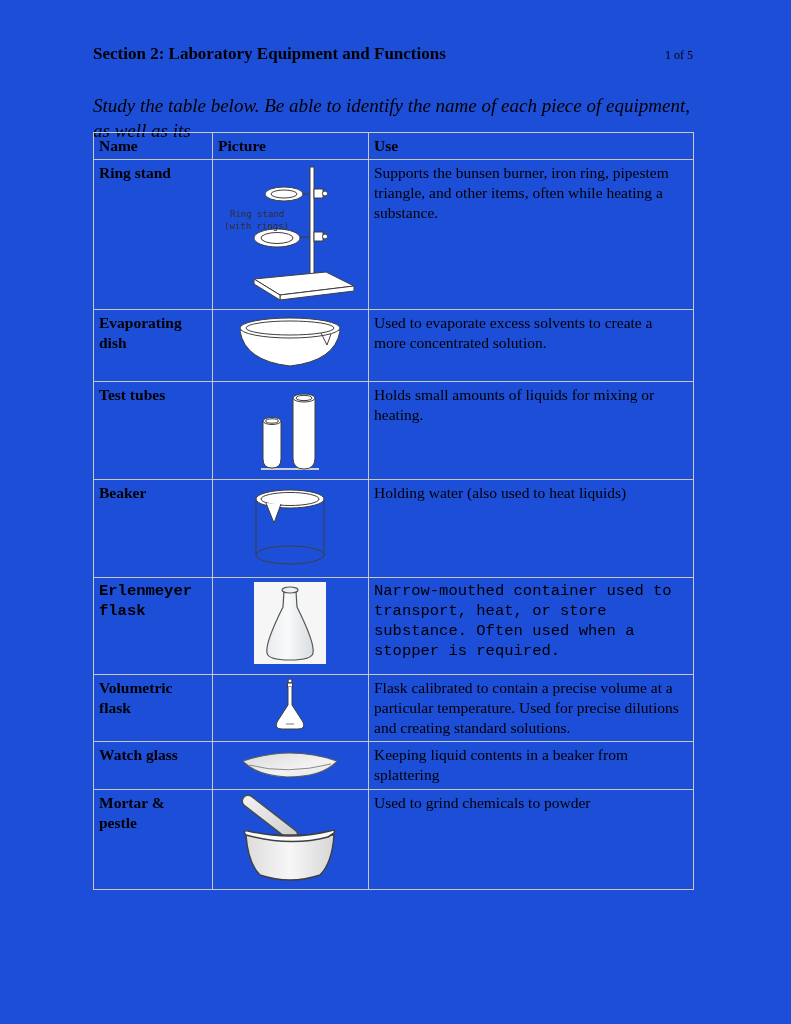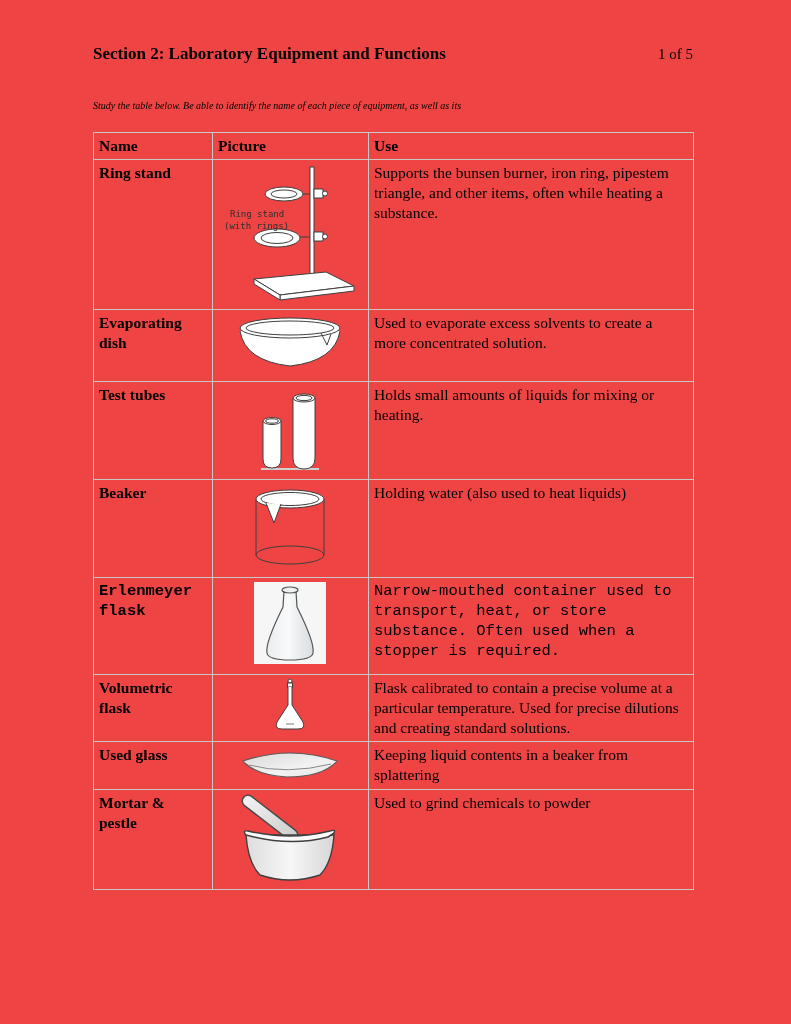--- a/index.html
+++ b/index.html
@@ -1,32 +1,32 @@
 <!DOCTYPE html>
 <html><head>
 <meta charset="utf-8">
 <style>
   html,body{margin:0;padding:0;background:#ffffff;}
   .page{
     position:relative;
     width:791px;height:1024px;
-    background:#ef4444;
+    background:#1d4ed8;
     font-family:"Liberation Serif", serif;
     color:#000;
     overflow:hidden;
   }
   .doc-header{
     position:absolute;left:93px;top:44px;width:600px;
     display:flex;justify-content:space-between;align-items:baseline;
   }
   .doc-title{font-size:17px;font-weight:bold;}
-  .page-indicator{font-size:15px;font-weight:normal;}
+  .page-indicator{font-size:12px;font-weight:normal;}
   .intro{
     position:absolute;left:93px;top:93px;width:600px;
-    font-style:italic;font-size:10px;line-height:25px;
+    font-style:italic;font-size:19px;line-height:25px;
   }
   table.equipment{
     position:absolute;left:93px;top:132px;
     border-collapse:collapse;
     width:600px;
     table-layout:fixed;
   }
   table.equipment th, table.equipment td{
     border:1px solid #c8c8c8;
     vertical-align:top;
@@ -181,21 +181,21 @@
             <circle cx="32" cy="3" r="2" class="drawf"></circle>
             <rect x="29.5" y="5" width="5" height="4" class="drawf"></rect>
             <path d="M30,9 L30,27 L19,44 Q16,51 24,51 L40,51 Q48,51 45,44 L34,27 L34,9" class="drawf"></path>
             <rect x="28" y="45" width="8" height="2" fill="#bbbbbb"></rect>
           </svg>
         </td>
         <td class="use-cell">Flask calibrated to contain a precise volume at a particular temperature. Used for precise dilutions and creating standard solutions.</td>
       </tr>
 
       <tr style="height:38px;">
-        <td class="name-cell">Used glass</td>
+        <td class="name-cell">Watch glass</td>
         <td class="pic-cell">
           <svg width="110" height="36" viewBox="0 0 110 36">
             <defs>
               <linearGradient id="wgrad" x1="0" y1="0" x2="1" y2="1">
                 <stop offset="0" stop-color="#d9d9d9"></stop>
                 <stop offset="0.6" stop-color="#f2f2f2"></stop>
                 <stop offset="1" stop-color="#e3e3e3"></stop>
               </linearGradient>
             </defs>
             <path d="M8,16 Q55,0 102,16 Q88,32 52,32 Q20,30 8,16 Z" fill="url(#wgrad)" stroke="#5a5a5a" stroke-width="1.1"></path>

